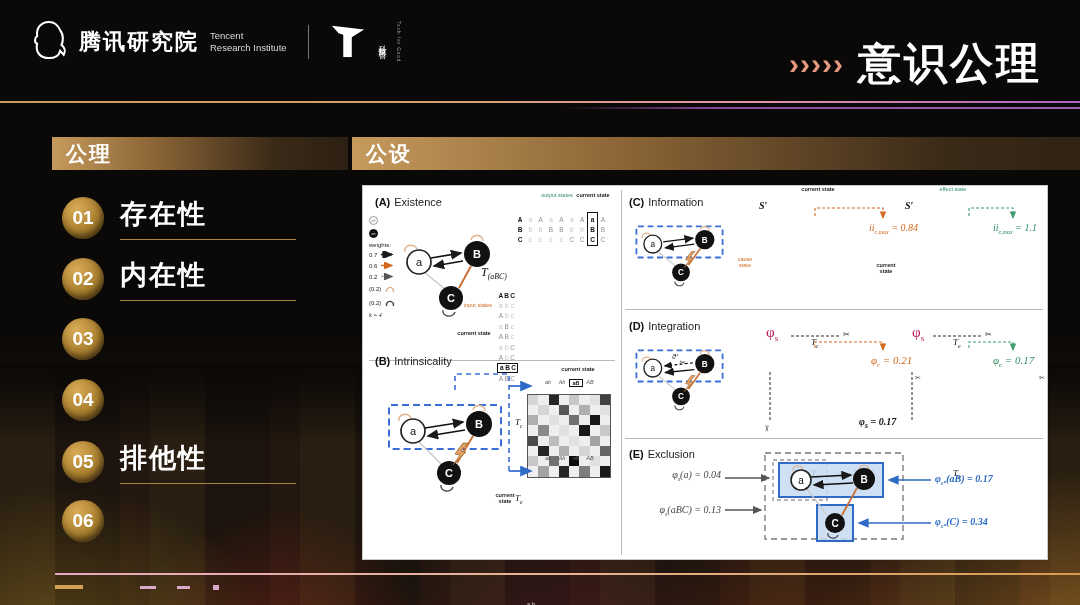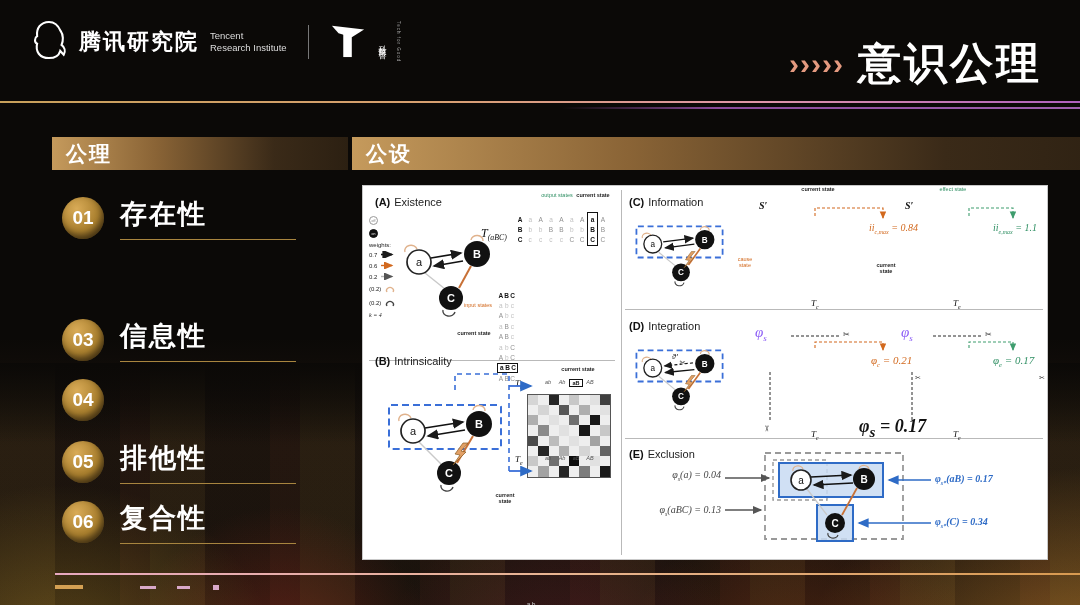--- a/index.html
+++ b/index.html
@@ -53,25 +53,25 @@
   .hdiv{position:absolute;height:1px;background:#b9b9b9;}
   .ptag{font-weight:700;font-size:11px;color:#111;}
   .pname{font-size:11px;color:#222;margin-left:4px;}
   .tiny{font-size:5.5px;line-height:1.15;color:#222;text-align:center;}
   .tiny.orange{color:#d2691e;}
   .tiny.green{color:#2f8f63;}
   .sym{font-family:"Liberation Serif","DejaVu Serif",serif;font-style:italic;}
   .vlab{font-family:"Liberation Serif","DejaVu Serif",serif;font-style:italic;font-size:10px;white-space:nowrap;}
   .vlab sub{font-size:60%;}
   .oc{color:#d2691e}.gc{color:#2f8f63}.blc{color:#2e6bc6;font-weight:700}.gyc{color:#444}
-  .tsym{font-family:"Liberation Serif","DejaVu Serif",serif;font-style:italic;font-size:9px;color:#111;}
+  .tsym{font-family:"Liberation Serif","DejaVu Serif",serif;font-style:italic;font-size:9px;color:#111;margin-top:39px;}
   .tsym sub{font-size:65%;}
-  .bigphi{font-family:"Liberation Serif","DejaVu Serif",serif;font-style:italic;font-size:15px;color:#8b5cf6;}
+  .bigphi{font-family:"Liberation Serif","DejaVu Serif",serif;font-size:15px;color:#be185d;margin-left:11px;}
   .bigphi sub{font-size:60%;}
-  .total{font-family:"Liberation Serif","DejaVu Serif",serif;font-style:italic;font-size:18px;font-weight:700;color:#111;}
+  .total{font-family:"Liberation Serif","DejaVu Serif",serif;font-style:italic;font-size:10px;font-weight:700;color:#111;}
   
   .mx{position:relative;border:1px solid #555;background:#fff;}
   .ov{position:absolute;pointer-events:none;}
   
   .lg{position:relative;font-size:6.5px;}
   .lg-row{display:flex;align-items:center;position:relative;z-index:1;}
   .lg-lab{font-weight:700;color:#111;text-align:center;}
   .lg-c{text-align:center;color:#c2c2c2;}
   .lg-c.up{color:#8f8f8f;}
   .lg-c.dark{color:#111;font-weight:700;}
@@ -157,34 +157,36 @@
   <div class="hline2"></div>
 
   <div class="bar bar-left">
     <span>公理</span>
   </div>
 
   <div class="sb-item" style="top:196px">
     <span class="badge">01</span>
     <span><span class="sb-label">存在性</span><span class="sb-ul" style="display:block"></span></span>
   </div>
+  <div class="sb-item" style="top:257px">
+    <span class="badge">02</span>
+    <span><span class="sb-label">内在性</span><span class="sb-ul" style="display:block"></span></span>
+  </div>
   <div class="sb-item" style="top:318px">
     <span class="badge">03</span>
-    <span><span class="sb-label">信息性</span><span class="sb-ul" style="display:block"></span></span>
   </div>
   <div class="sb-item" style="top:379px">
     <span class="badge">04</span>
   </div>
   <div class="sb-item" style="top:440px">
     <span class="badge">05</span>
     <span><span class="sb-label">排他性</span><span class="sb-ul" style="display:block"></span></span>
   </div>
   <div class="sb-item" style="top:500px">
     <span class="badge">06</span>
-    <span><span class="sb-label">复合性</span><span class="sb-ul" style="display:block"></span></span>
   </div>
 
   <div class="bar bar-main">
     <span>公设</span>
   </div>
 
   <div class="card">
     <div class="vdiv"></div>
     <div class="hdiv" style="top:174px;left:6px;width:246px"></div>
     <div class="hdiv" style="top:123px;left:262px;right:4px"></div>

